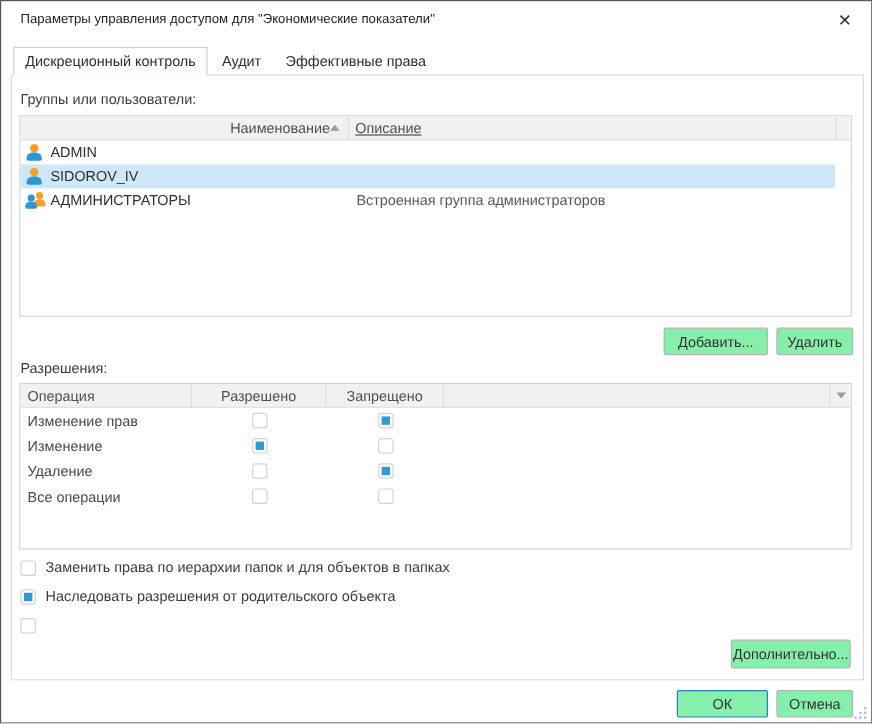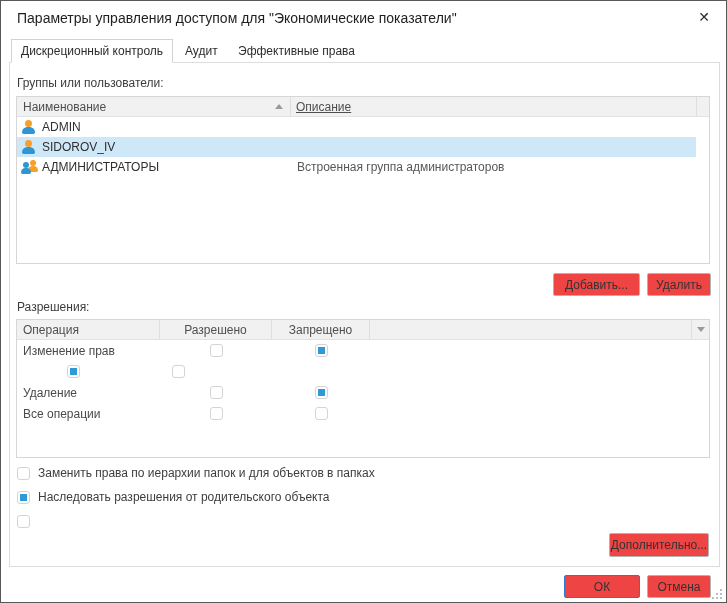--- a/index.html
+++ b/index.html
@@ -3,42 +3,42 @@
 <meta charset="utf-8">
 <style>
   html,body{margin:0;padding:0;background:#ffffff;}
   .dialog{
     position:relative;width:727px;height:603px;box-sizing:border-box;
     background:#fff;border:1px solid #585858;
     font-family:"Liberation Sans",sans-serif;font-size:12px;color:#333;
     overflow:hidden;
   }
   
-  .title{position:absolute;left:16px;top:9px;font-size:14px;color:#1f1f1f;white-space:nowrap;}
+  .title{position:absolute;left:16px;top:9px;font-size:11px;color:#1f1f1f;white-space:nowrap;}
   .close-btn{position:absolute;right:11px;top:5px;width:22px;height:22px;display:flex;
     align-items:center;justify-content:center;font-size:14px;color:#2e2e2e;cursor:pointer;}
   
   .tab-active{position:absolute;left:10px;top:38px;height:24px;line-height:22px;padding:0 9px;
     background:#fff;border:1px solid #d2d2d2;border-bottom:1px solid #ffffff;box-sizing:border-box;
     z-index:3;color:#2d2d2d;white-space:nowrap;}
   .tab-inactive{position:absolute;top:38px;height:24px;line-height:24px;padding:0 16px;
     color:#2d2d2d;white-space:nowrap;z-index:3;cursor:pointer;}
   .tab-audit{left:168px;}
   .tab-effective{left:221px;}
   
   .tabpage{position:absolute;left:8px;top:61px;width:711px;height:505px;box-sizing:border-box;
     border:1px solid #dcdcdc;background:#fff;z-index:1;}
   .section-label{position:absolute;left:7px;color:#3c3c3c;white-space:nowrap;}
   
   .box{position:absolute;left:6px;width:694px;box-sizing:border-box;border:1px solid #d6d6d6;background:#fff;overflow:hidden;}
   .hdr{display:flex;height:20px;background:#f1f1f1;border-bottom:1px solid #e2e2e2;color:#4f4f4f;box-sizing:border-box;}
   .hcell{display:flex;align-items:center;box-sizing:border-box;border-right:1px solid #dedede;cursor:pointer;}
   .hcell:last-child{border-right:none;}
   
-  .gh-name{width:274px;padding-left:6px;justify-content:space-between;}
+  .gh-name{width:274px;padding-left:6px;justify-content:flex-end;}
   .gh-desc{flex:1;padding-left:5px;text-decoration:underline;}
   .gh-chooser{width:12px;border-right:none;}
   .sort-asc{width:0;height:0;border-left:4px solid transparent;border-right:4px solid transparent;
     border-bottom:5px solid #9a9a9a;margin-right:7px;}
   .grow{display:flex;height:20px;align-items:center;margin-right:13px;cursor:default;}
   .grow.selected{background:#cfe8f8;}
   .gc-name{display:flex;align-items:center;width:274px;box-sizing:border-box;padding-left:4px;color:#2f2f2f;}
   .gc-desc{flex:1;padding-left:6px;color:#585858;}
   
   .icon{position:relative;width:17px;height:16px;display:inline-block;flex:none;margin-right:4px;}
@@ -61,21 +61,21 @@
   .pc-allowed{width:112px;display:flex;justify-content:center;}
   .pc-denied{width:98px;display:flex;justify-content:center;}
   
   .cb{width:13px;height:13px;box-sizing:border-box;border:1px solid #d4d4d4;border-radius:3px;
     background:#fff;position:relative;flex:none;cursor:pointer;}
   .cb.checked::after{content:"";position:absolute;left:2px;top:2px;width:7px;height:7px;background:#2f9bd6;}
   
   .opt{position:absolute;left:7px;display:flex;align-items:center;height:16px;}
   .opt .lbl{margin-left:8px;color:#3d3d3d;white-space:nowrap;}
   
-  .btn{position:absolute;box-sizing:border-box;border:1px solid #b3b3b3;border-radius:2px;background:#ef4444;
+  .btn{position:absolute;box-sizing:border-box;border:1px solid #b3b3b3;border-radius:2px;background:#86efac;
     color:#333;display:flex;align-items:center;justify-content:center;cursor:pointer;
     font-family:"Liberation Sans",sans-serif;font-size:12px;white-space:nowrap;z-index:4;}
   .btn-add{left:543px;top:210px;width:87px;height:23px;}
   .btn-del{left:637px;top:210px;width:64px;height:23px;}
   .btn-adv{left:599px;top:470px;width:100px;height:24px;text-align:center;}
   .btn-ok{left:563px;top:574px;width:76px;height:23px;border-color:#2a7ad0;}
   .btn-cancel{left:646px;top:574px;width:64px;height:23px;}
   .grip{position:absolute;right:3px;bottom:2px;width:12px;height:12px;}
   .grip i{position:absolute;width:2px;height:2px;background:#bdbdbd;}
 </style>
@@ -167,20 +167,21 @@
           <div class="prow">
             <div class="pc-op">Изменение прав</div>
             <div class="pc-allowed">
               <span class="cb"></span>
             </div>
             <div class="pc-denied">
               <span class="cb checked"></span>
             </div>
           </div>
           <div class="prow">
+            <div class="pc-op">Изменение</div>
             <div class="pc-allowed">
               <span class="cb checked"></span>
             </div>
             <div class="pc-denied">
               <span class="cb"></span>
             </div>
           </div>
           <div class="prow">
             <div class="pc-op">Удаление</div>
             <div class="pc-allowed">

